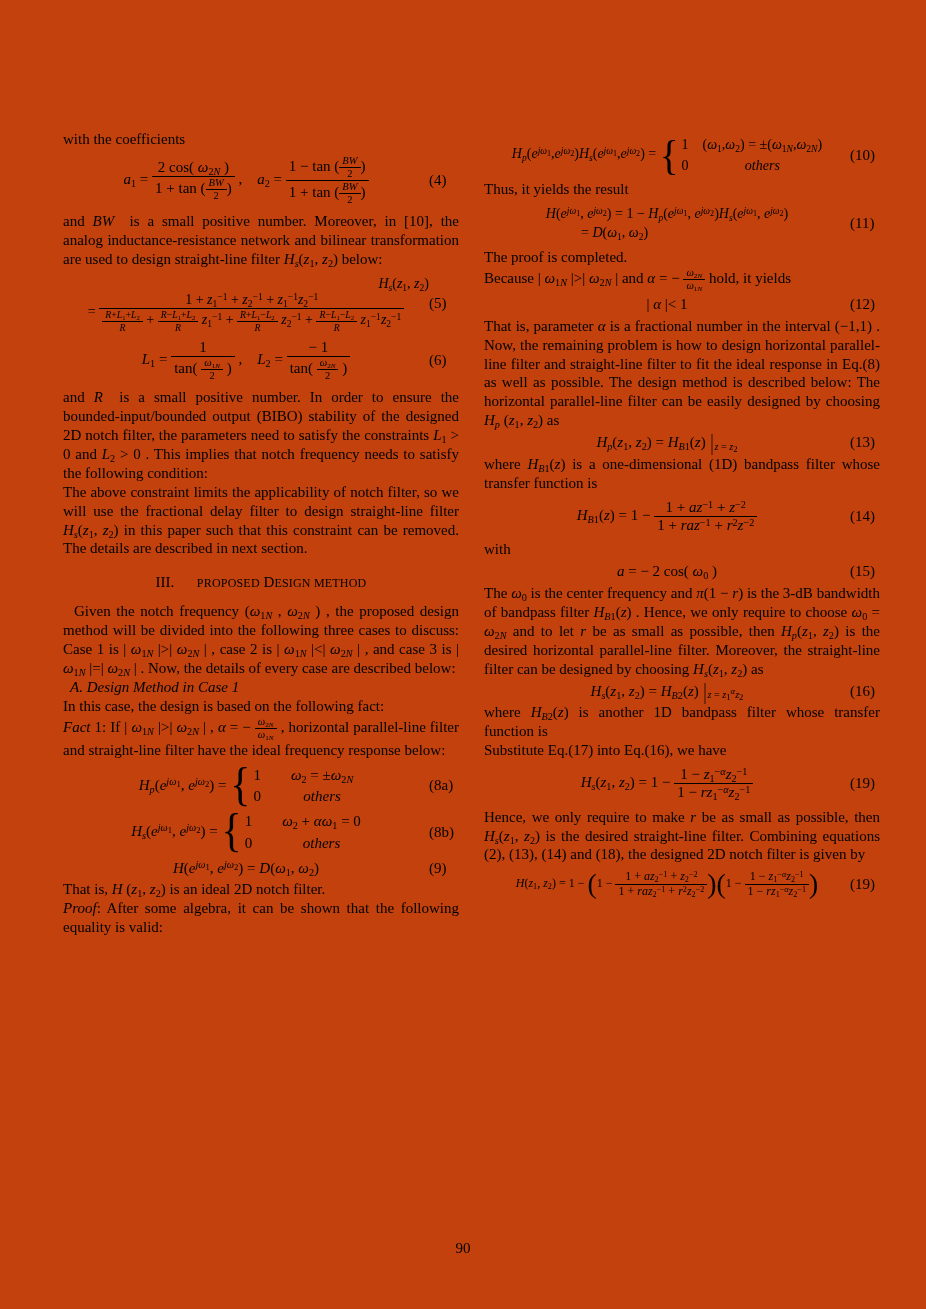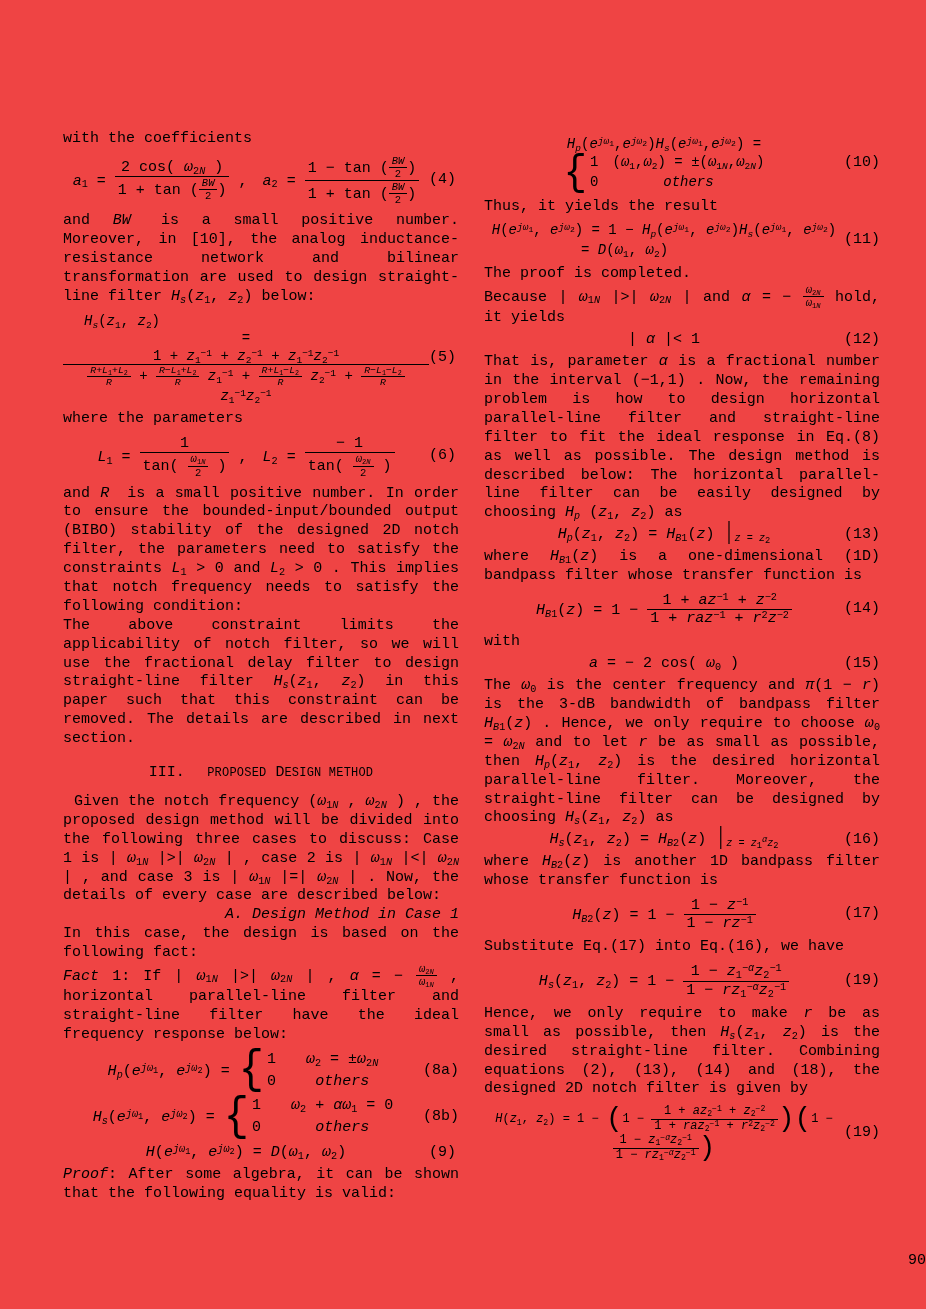--- a/index.html
+++ b/index.html
@@ -1,20 +1,20 @@
 <!DOCTYPE html>
 <html><head>
 <meta charset="utf-8">
 <style>
   html,body { margin:0; padding:0; background:#ffffff; }
   .page {
     position: relative;
     width: 926px; height: 1309px;
-    background: #ef4444;
-    font-family: Liberation Mono, monospace;
+    background: #c2410c;
+    font-family: Liberation Serif, serif;
     color: #000;
     overflow: hidden;
   }
   .cols {
     position: absolute;
     top: 130px; left: 63px;
     width: 817px;
     display: flex;
     gap: 25px;
   }
@@ -27,34 +27,35 @@
   .para { margin: 0; }
   .para.indent { text-indent: 11px; }
   .heading {
     text-align: center;
     margin: 15px 0 10px 0;
     text-indent: 0;
   }
   .sc { font-size: 0.80em; letter-spacing: 0.2px; }
   .subheading {
     font-style: italic;
-    text-align: right;
+    margin-left: 7px;
+    text-align: left;
   }
   
   .eq {
     display: flex;
     align-items: center;
     margin: 6px 0;
   }
   .eq .body { flex: 1; text-align: center; line-height: 1.25; }
   .eq .enum { min-width: 30px; white-space: nowrap; }
   .eq.tightv { margin: 3px 0; }
   .eq.sz14 .body { font-size: 14px; }
   .eq.sz13 .body { font-size: 12px; }
-  .el1 { text-align: left; margin-left: 21px; }
+  .el1 { text-align: right; margin-left: 64px; }
   .el2 { text-align: center; }
   .el3 { text-align: left; margin-left: 97px; margin-top: 2px; }
   
   .frac {
     display: inline-block;
     vertical-align: middle;
     text-align: center;
   }
   .frac .num, .frac .den { display: block; line-height: 1.15; padding: 0 3px; }
   .frac .den { border-top: 1px solid #000; }
@@ -76,23 +77,23 @@
   .crows .val { text-align: left; }
   .crows .cond { text-align: center; }
   
   .ebar { display: inline-block; transform: scaleY(1.55); margin: 0 1px; }
   .bp { font-size: 2.3em; vertical-align: middle; line-height: 0.6; }
   sub { font-size: 68%; line-height: 0; vertical-align: -0.28em; }
   sup { font-size: 68%; line-height: 0; vertical-align: 0.42em; }
   sub sub, sub sup, sup sub, sup sup { font-size: 85%; }
   .footer {
     position: absolute;
-    bottom: 40px; left: 0;
+    bottom: 52px; left: 0;
     width: 100%;
-    text-align: right;
+    text-align: center;
     font-size: 15px;
   }
 </style>
 </head>
 <body>
 
 <div class="page">
   <div class="cols">
 
     <div class="col">
@@ -102,21 +103,20 @@
         <span class="enum">(4)</span>
       </div>
       <div class="para">and <i>BW</i>  is a small positive number. Moreover, in [10], the analog inductance-resistance network and bilinear transformation are used to design straight-line filter <i>H</i><sub><i>s</i></sub>(<i>z</i><sub>1</sub>, <i>z</i><sub>2</sub>) below:</div>
       <div class="eq sz14">
         <span class="body">
             <div class="el1"><i>H</i><sub><i>s</i></sub>(<i>z</i><sub>1</sub>, <i>z</i><sub>2</sub>)</div>
             <div class="el2">= <span class="frac"><span class="num">1 + <i>z</i><sub>1</sub><sup>−1</sup> + <i>z</i><sub>2</sub><sup>−1</sup> + <i>z</i><sub>1</sub><sup>−1</sup><i>z</i><sub>2</sub><sup>−1</sup></span><span class="den"><span class="frac sf"><span class="num"><i>R</i>+<i>L</i><sub>1</sub>+<i>L</i><sub>2</sub></span><span class="den"><i>R</i></span></span> + <span class="frac sf"><span class="num"><i>R</i>−<i>L</i><sub>1</sub>+<i>L</i><sub>2</sub></span><span class="den"><i>R</i></span></span> <i>z</i><sub>1</sub><sup>−1</sup> + <span class="frac sf"><span class="num"><i>R</i>+<i>L</i><sub>1</sub>−<i>L</i><sub>2</sub></span><span class="den"><i>R</i></span></span> <i>z</i><sub>2</sub><sup>−1</sup> + <span class="frac sf"><span class="num"><i>R</i>−<i>L</i><sub>1</sub>−<i>L</i><sub>2</sub></span><span class="den"><i>R</i></span></span> <i>z</i><sub>1</sub><sup>−1</sup><i>z</i><sub>2</sub><sup>−1</sup></span></span></div>
           </span>
         <span class="enum">(5)</span>
       </div>
-      <div class="para">where the parameters</div>
       <div class="eq">
         <span class="body"><i>L</i><sub>1</sub> = <span class="frac"><span class="num">1</span><span class="den">tan( <span class="frac sf"><span class="num"><i>ω</i><sub>1<i>N</i></sub></span><span class="den">2</span></span> )</span></span> , <i>L</i><sub>2</sub> = <span class="frac"><span class="num">− 1</span><span class="den">tan( <span class="frac sf"><span class="num"><i>ω</i><sub>2<i>N</i></sub></span><span class="den">2</span></span> )</span></span></span>
         <span class="enum">(6)</span>
       </div>
       <div class="para">and <i>R</i>  is a small positive number. In order to ensure the bounded-input/bounded output (BIBO) stability of the designed 2D notch filter, the parameters need to satisfy the constraints <i>L</i><sub>1</sub> &gt; 0 and <i>L</i><sub>2</sub> &gt; 0 . This implies that notch frequency needs to satisfy the following condition:</div>
       <div class="para">The above constraint limits the applicability of notch filter, so we will use the fractional delay filter to design straight-line filter <i>H</i><sub><i>s</i></sub>(<i>z</i><sub>1</sub>, <i>z</i><sub>2</sub>) in this paper such that this constraint can be removed. The details are described in next section.</div>
       <div class="para heading">III.  <span class="sc">PROPOSED</span> D<span class="sc">ESIGN METHOD</span></div>
       <div class="para indent">Given the notch frequency (<i>ω</i><sub>1<i>N</i></sub> , <i>ω</i><sub>2<i>N</i></sub> ) , the proposed design method will be divided into the following three cases to discuss: Case 1 is | <i>ω</i><sub>1<i>N</i></sub> |&gt;| <i>ω</i><sub>2<i>N</i></sub> | , case 2 is | <i>ω</i><sub>1<i>N</i></sub> |&lt;| <i>ω</i><sub>2<i>N</i></sub> | , and case 3 is | <i>ω</i><sub>1<i>N</i></sub> |=| <i>ω</i><sub>2<i>N</i></sub> | . Now, the details of every case are described below:</div>
       <div class="para subheading">A. Design Method in Case 1</div>
       <div class="para">In this case, the design is based on the following fact:</div>
@@ -142,20 +142,21 @@
                 <span class="val">0</span>
                 <span class="cond"><i>others</i></span>
               </span>
             </span></span>
         <span class="enum">(8b)</span>
       </div>
       <div class="eq tightv">
         <span class="body"><i>H</i>(<i>e</i><sup><i>jω</i><sub>1</sub></sup>, <i>e</i><sup><i>jω</i><sub>2</sub></sup>) = <i>D</i>(<i>ω</i><sub>1</sub>, <i>ω</i><sub>2</sub>)</span>
         <span class="enum">(9)</span>
       </div>
+      <div class="para">That is, <i>H</i> (<i>z</i><sub>1</sub>, <i>z</i><sub>2</sub>) is an ideal 2D notch filter.</div>
       <div class="para"><i>Proof</i>: After some algebra, it can be shown that the following equality is valid:</div>
     </div>
 
     <div class="col">
       <div class="eq sz14">
         <span class="body"><i>H</i><sub><i>p</i></sub>(<i>e</i><sup><i>jω</i><sub>1</sub></sup>,<i>e</i><sup><i>jω</i><sub>2</sub></sup>)<i>H</i><sub><i>s</i></sub>(<i>e</i><sup><i>jω</i><sub>1</sub></sup>,<i>e</i><sup><i>jω</i><sub>2</sub></sup>) = <span class="cases">
               <span class="cbrace">{</span>
               <span class="crows tight">
                 <span class="val">1</span>
                 <span class="cond">(<i>ω</i><sub>1</sub>,<i>ω</i><sub>2</sub>) = ±(<i>ω</i><sub>1<i>N</i></sub>,<i>ω</i><sub>2<i>N</i></sub>)</span>
@@ -193,24 +194,20 @@
       <div class="eq tightv">
         <span class="body"><i>a</i> = − 2 cos( <i>ω</i><sub>0</sub> )</span>
         <span class="enum">(15)</span>
       </div>
       <div class="para">The <i>ω</i><sub>0</sub> is the center frequency and <i>π</i>(1 − <i>r</i>) is the 3-dB bandwidth of bandpass filter <i>H</i><sub><i>B</i>1</sub>(<i>z</i>) . Hence, we only require to choose <i>ω</i><sub>0</sub> = <i>ω</i><sub>2<i>N</i></sub> and to let <i>r</i> be as small as possible, then <i>H</i><sub><i>p</i></sub>(<i>z</i><sub>1</sub>, <i>z</i><sub>2</sub>) is the desired horizontal parallel-line filter. Moreover, the straight-line filter can be designed by choosing <i>H</i><sub><i>s</i></sub>(<i>z</i><sub>1</sub>, <i>z</i><sub>2</sub>) as</div>
       <div class="eq tightv">
         <span class="body"><i>H</i><sub><i>s</i></sub>(<i>z</i><sub>1</sub>, <i>z</i><sub>2</sub>) = <i>H</i><sub><i>B</i>2</sub>(<i>z</i>) <span class="ebar">|</span><sub><i>z</i> = <i>z</i><sub>1</sub><sup><i>α</i></sup><i>z</i><sub>2</sub></sub></span>
         <span class="enum">(16)</span>
       </div>
       <div class="para">where <i>H</i><sub><i>B</i>2</sub>(<i>z</i>) is another 1D bandpass filter whose transfer function is</div>
-      <div class="eq">
-        <span class="body"><i>H</i><sub><i>B</i>2</sub>(<i>z</i>) = 1 − <span class="frac"><span class="num">1 − <i>z</i><sup>−1</sup></span><span class="den">1 − <i>rz</i><sup>−1</sup></span></span></span>
-        <span class="enum">(17)</span>
-      </div>
       <div class="para">Substitute Eq.(17) into Eq.(16), we have</div>
       <div class="eq">
         <span class="body"><i>H</i><sub><i>s</i></sub>(<i>z</i><sub>1</sub>, <i>z</i><sub>2</sub>) = 1 − <span class="frac"><span class="num">1 − <i>z</i><sub>1</sub><sup>−<i>α</i></sup><i>z</i><sub>2</sub><sup>−1</sup></span><span class="den">1 − <i>rz</i><sub>1</sub><sup>−<i>α</i></sup><i>z</i><sub>2</sub><sup>−1</sup></span></span></span>
         <span class="enum">(19)</span>
       </div>
       <div class="para">Hence, we only require to make <i>r</i> be as small as possible, then <i>H</i><sub><i>s</i></sub>(<i>z</i><sub>1</sub>, <i>z</i><sub>2</sub>) is the desired straight-line filter. Combining equations (2), (13), (14) and (18), the designed 2D notch filter is given by</div>
       <div class="eq sz13">
         <span class="body"><i>H</i>(<i>z</i><sub>1</sub>, <i>z</i><sub>2</sub>) = 1 − <span class="bp">(</span>1 − <span class="frac"><span class="num">1 + <i>az</i><sub>2</sub><sup>−1</sup> + <i>z</i><sub>2</sub><sup>−2</sup></span><span class="den">1 + <i>raz</i><sub>2</sub><sup>−1</sup> + <i>r</i><sup>2</sup><i>z</i><sub>2</sub><sup>−2</sup></span></span><span class="bp">)</span><span class="bp">(</span>1 − <span class="frac"><span class="num">1 − <i>z</i><sub>1</sub><sup>−<i>α</i></sup><i>z</i><sub>2</sub><sup>−1</sup></span><span class="den">1 − <i>rz</i><sub>1</sub><sup>−<i>α</i></sup><i>z</i><sub>2</sub><sup>−1</sup></span></span><span class="bp">)</span></span>
         <span class="enum">(19)</span>
       </div>

